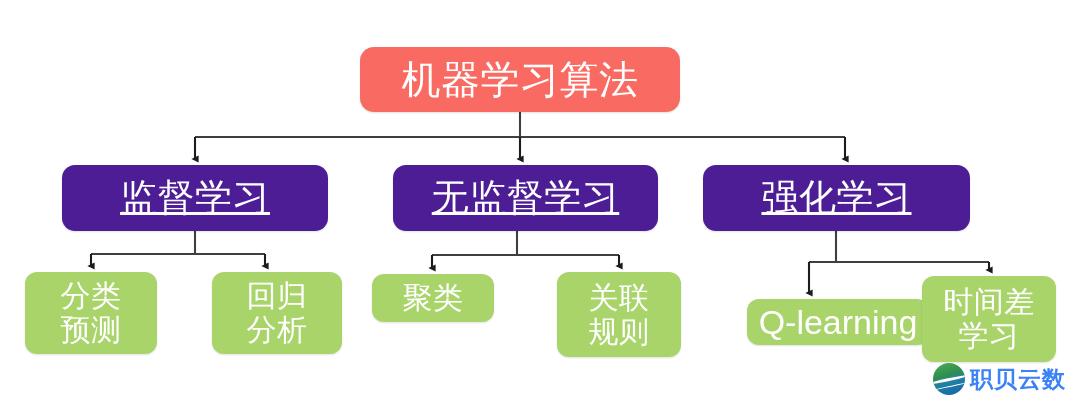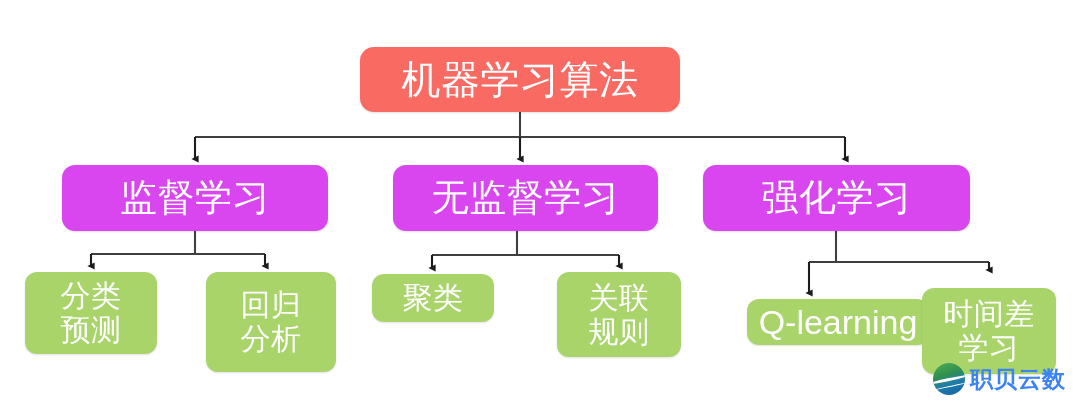--- a/index.html
+++ b/index.html
@@ -41,23 +41,24 @@
     white-space: pre-line;
     font-weight: 400;
     letter-spacing: 0.5px;
   }
   .node.root {
     background: #f96a63;
     border-radius: 14px;
     font-size: 39px;
   }
   .node.branch {
-    background: #d946ef;
+    background: #4c1d95;
     border-radius: 13px;
     font-size: 37px;
+    text-decoration: underline;
   }
   .node.leaf {
     background: #a8d46a;
     border-radius: 12px;
     font-size: 30px;
   }
   .node.leaf.latin {
     font-size: 34px;
     letter-spacing: 0px;
     margin-left: 29px;
@@ -162,27 +163,27 @@
   </svg>
 
   <div class="node root" style="left:360px; top:47px; width:320px; height:65px;">机器学习算法</div>
 
   <div class="node branch" style="left:62px; top:165px; width:266px; height:66px;">监督学习</div>
   <div class="node branch" style="left:385px; top:165px; width:265px; height:66px;margin-left:8px;">无监督学习</div>
   <div class="node branch" style="left:703px; top:165px; width:267px; height:66px;">强化学习</div>
 
   <div class="node leaf" style="left:25px; top:272px; width:132px; height:82px;">分类
 预测</div>
-  <div class="node leaf" style="left:206px; top:272px; width:130px; height:100px;">回归
+  <div class="node leaf" style="left:212px; top:272px; width:130px; height:82px;">回归
 分析</div>
   <div class="node leaf" style="left:372px; top:274px; width:122px; height:48px;">聚类</div>
   <div class="node leaf" style="left:557px; top:272px; width:124px; height:85px;">关联
 规则</div>
   <div class="node leaf latin" style="left:718px; top:299px; width:182px; height:46px;">Q-learning</div>
-  <div class="node leaf" style="left:922px; top:288px; width:134px; height:86px;">时间差
+  <div class="node leaf" style="left:922px; top:276px; width:134px; height:86px;">时间差
 学习</div>
 
   <div id="watermark">
     <span class="wm-mark"></span>
     <span class="wm-text">职贝云数</span>
   </div>
 
 </div>
 
 </body></html>

